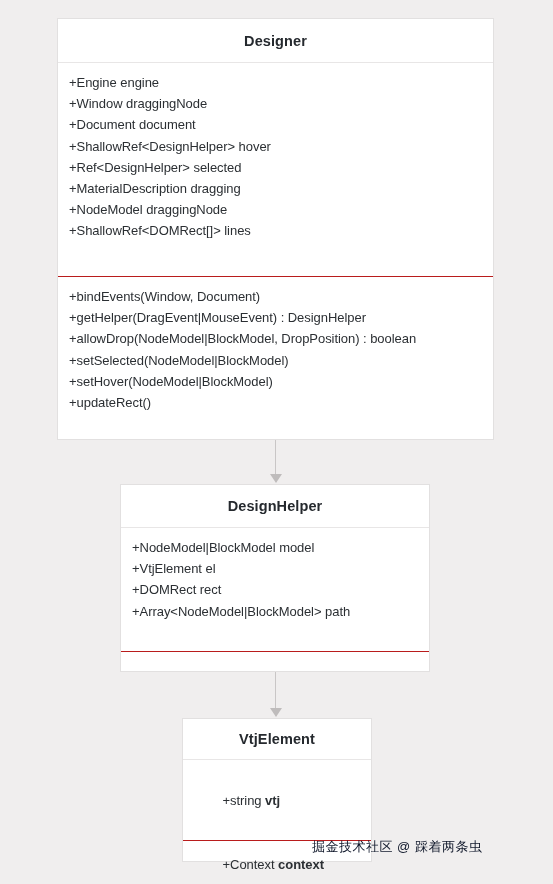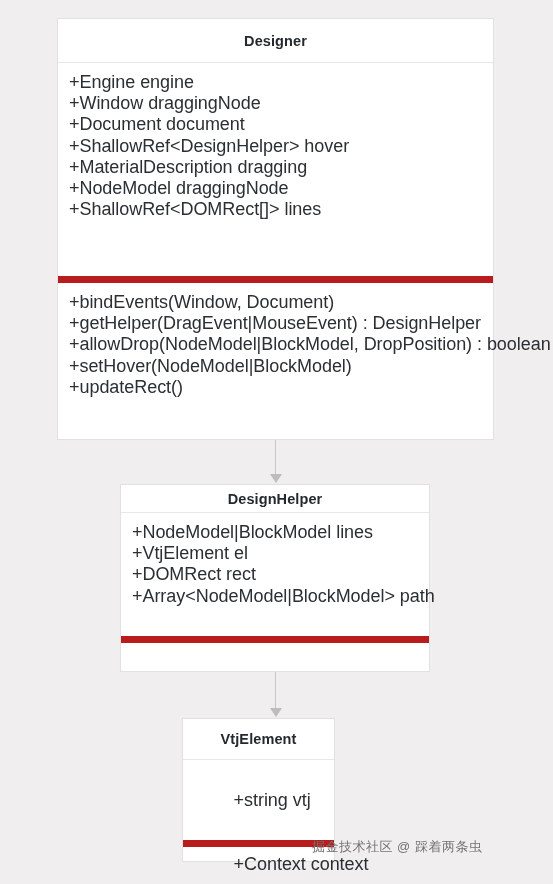--- a/index.html
+++ b/index.html
@@ -38,31 +38,31 @@
     border-bottom: 1px solid #e8e6e6;
     display: flex;
     align-items: center;
     justify-content: center;
   }
   .class-section {
     box-sizing: border-box;
     padding: 9px 11px 10px 11px;
   }
   .class-section.divider {
-    border-top: 7px solid #b91c1c;
+    border-top: 1px solid #b91c1c;
   }
   .member {
-    font-size: 18px;
+    font-size: 13px;
     line-height: 21.2px;
     color: #2b2f33;
     white-space: pre;
     letter-spacing: -0.05px;
   }
   .member b {
-    font-weight: normal;
+    font-weight: bold;
   }
   .empty-section {
     box-sizing: border-box;
   }
 
   
   .connector {
     position: absolute;
   }
   .connector .shaft {
@@ -79,72 +79,74 @@
     height: 0;
     border-left: 6px solid transparent;
     border-right: 6px solid transparent;
     border-top: 9px solid #bfbcbc;
   }
 
   
   .watermark {
     position: absolute;
     font-size: 13px;
-    color: #737373;
+    color: #0f172a;
     white-space: nowrap;
     letter-spacing: 0.5px;
   }
 </style>
 </head>
 <body>
 
 <div class="diagram">
 
   <div class="class-box" style="left:57px; top:18px; width:437px; height:422px;">
     <div class="class-title" style="height:44px;">Designer</div>
     <div class="class-section" style="height:213px;">
       <div class="member">+Engine engine</div>
       <div class="member">+Window draggingNode</div>
       <div class="member">+Document document</div>
       <div class="member">+ShallowRef&lt;DesignHelper&gt; hover</div>
+      <div class="member">+Ref&lt;DesignHelper&gt; selected</div>
       <div class="member">+MaterialDescription dragging</div>
       <div class="member">+NodeModel draggingNode</div>
       <div class="member">+ShallowRef&lt;DOMRect[]&gt; lines</div>
     </div>
     <div class="class-section divider" style="height:165px;">
       <div class="member">+bindEvents(Window, Document)</div>
       <div class="member">+getHelper(DragEvent|MouseEvent) : DesignHelper</div>
       <div class="member">+allowDrop(NodeModel|BlockModel, DropPosition) : boolean</div>
+      <div class="member">+setSelected(NodeModel|BlockModel)</div>
       <div class="member">+setHover(NodeModel|BlockModel)</div>
       <div class="member">+updateRect()</div>
     </div>
   </div>
 
   <div class="connector" style="left:275px; top:440px; width:1px; height:44px;">
     <div class="shaft" style="height:36px;"></div>
     <div class="head" style="top:34px;"></div>
   </div>
 
   <div class="class-box" style="left:120px; top:484px; width:310px; height:188px;">
-    <div class="class-title" style="height:28px;">DesignHelper</div>
+    <div class="class-title" style="height:43px;">DesignHelper</div>
     <div class="class-section" style="height:123px;">
-      <div class="member">+NodeModel|BlockModel lines</div>
+      <div class="member">+NodeModel|BlockModel model</div>
       <div class="member">+VtjElement el</div>
       <div class="member">+DOMRect rect</div>
       <div class="member">+Array&lt;NodeModel|BlockModel&gt; path</div>
     </div>
     <div class="class-section divider empty-section" style="height:21px;"></div>
   </div>
 
   <div class="connector" style="left:275px; top:672px; width:1px; height:46px;">
     <div class="shaft" style="height:38px;"></div>
     <div class="head" style="top:36px;"></div>
   </div>
 
-  <div class="class-box" style="left:182px; top:718px; width:153px; height:144px;">
+  <div class="class-box" style="left:182px; top:718px; width:190px; height:144px;">
     <div class="class-title" style="height:41px;">VtjElement</div>
     <div class="class-section" style="height:80px;">
       <div class="member">
         <span>+string </span><b>vtj</b>
       </div>
       <div class="member">
         <span>+Context </span><b>context</b>
       </div>
 
     </div>

